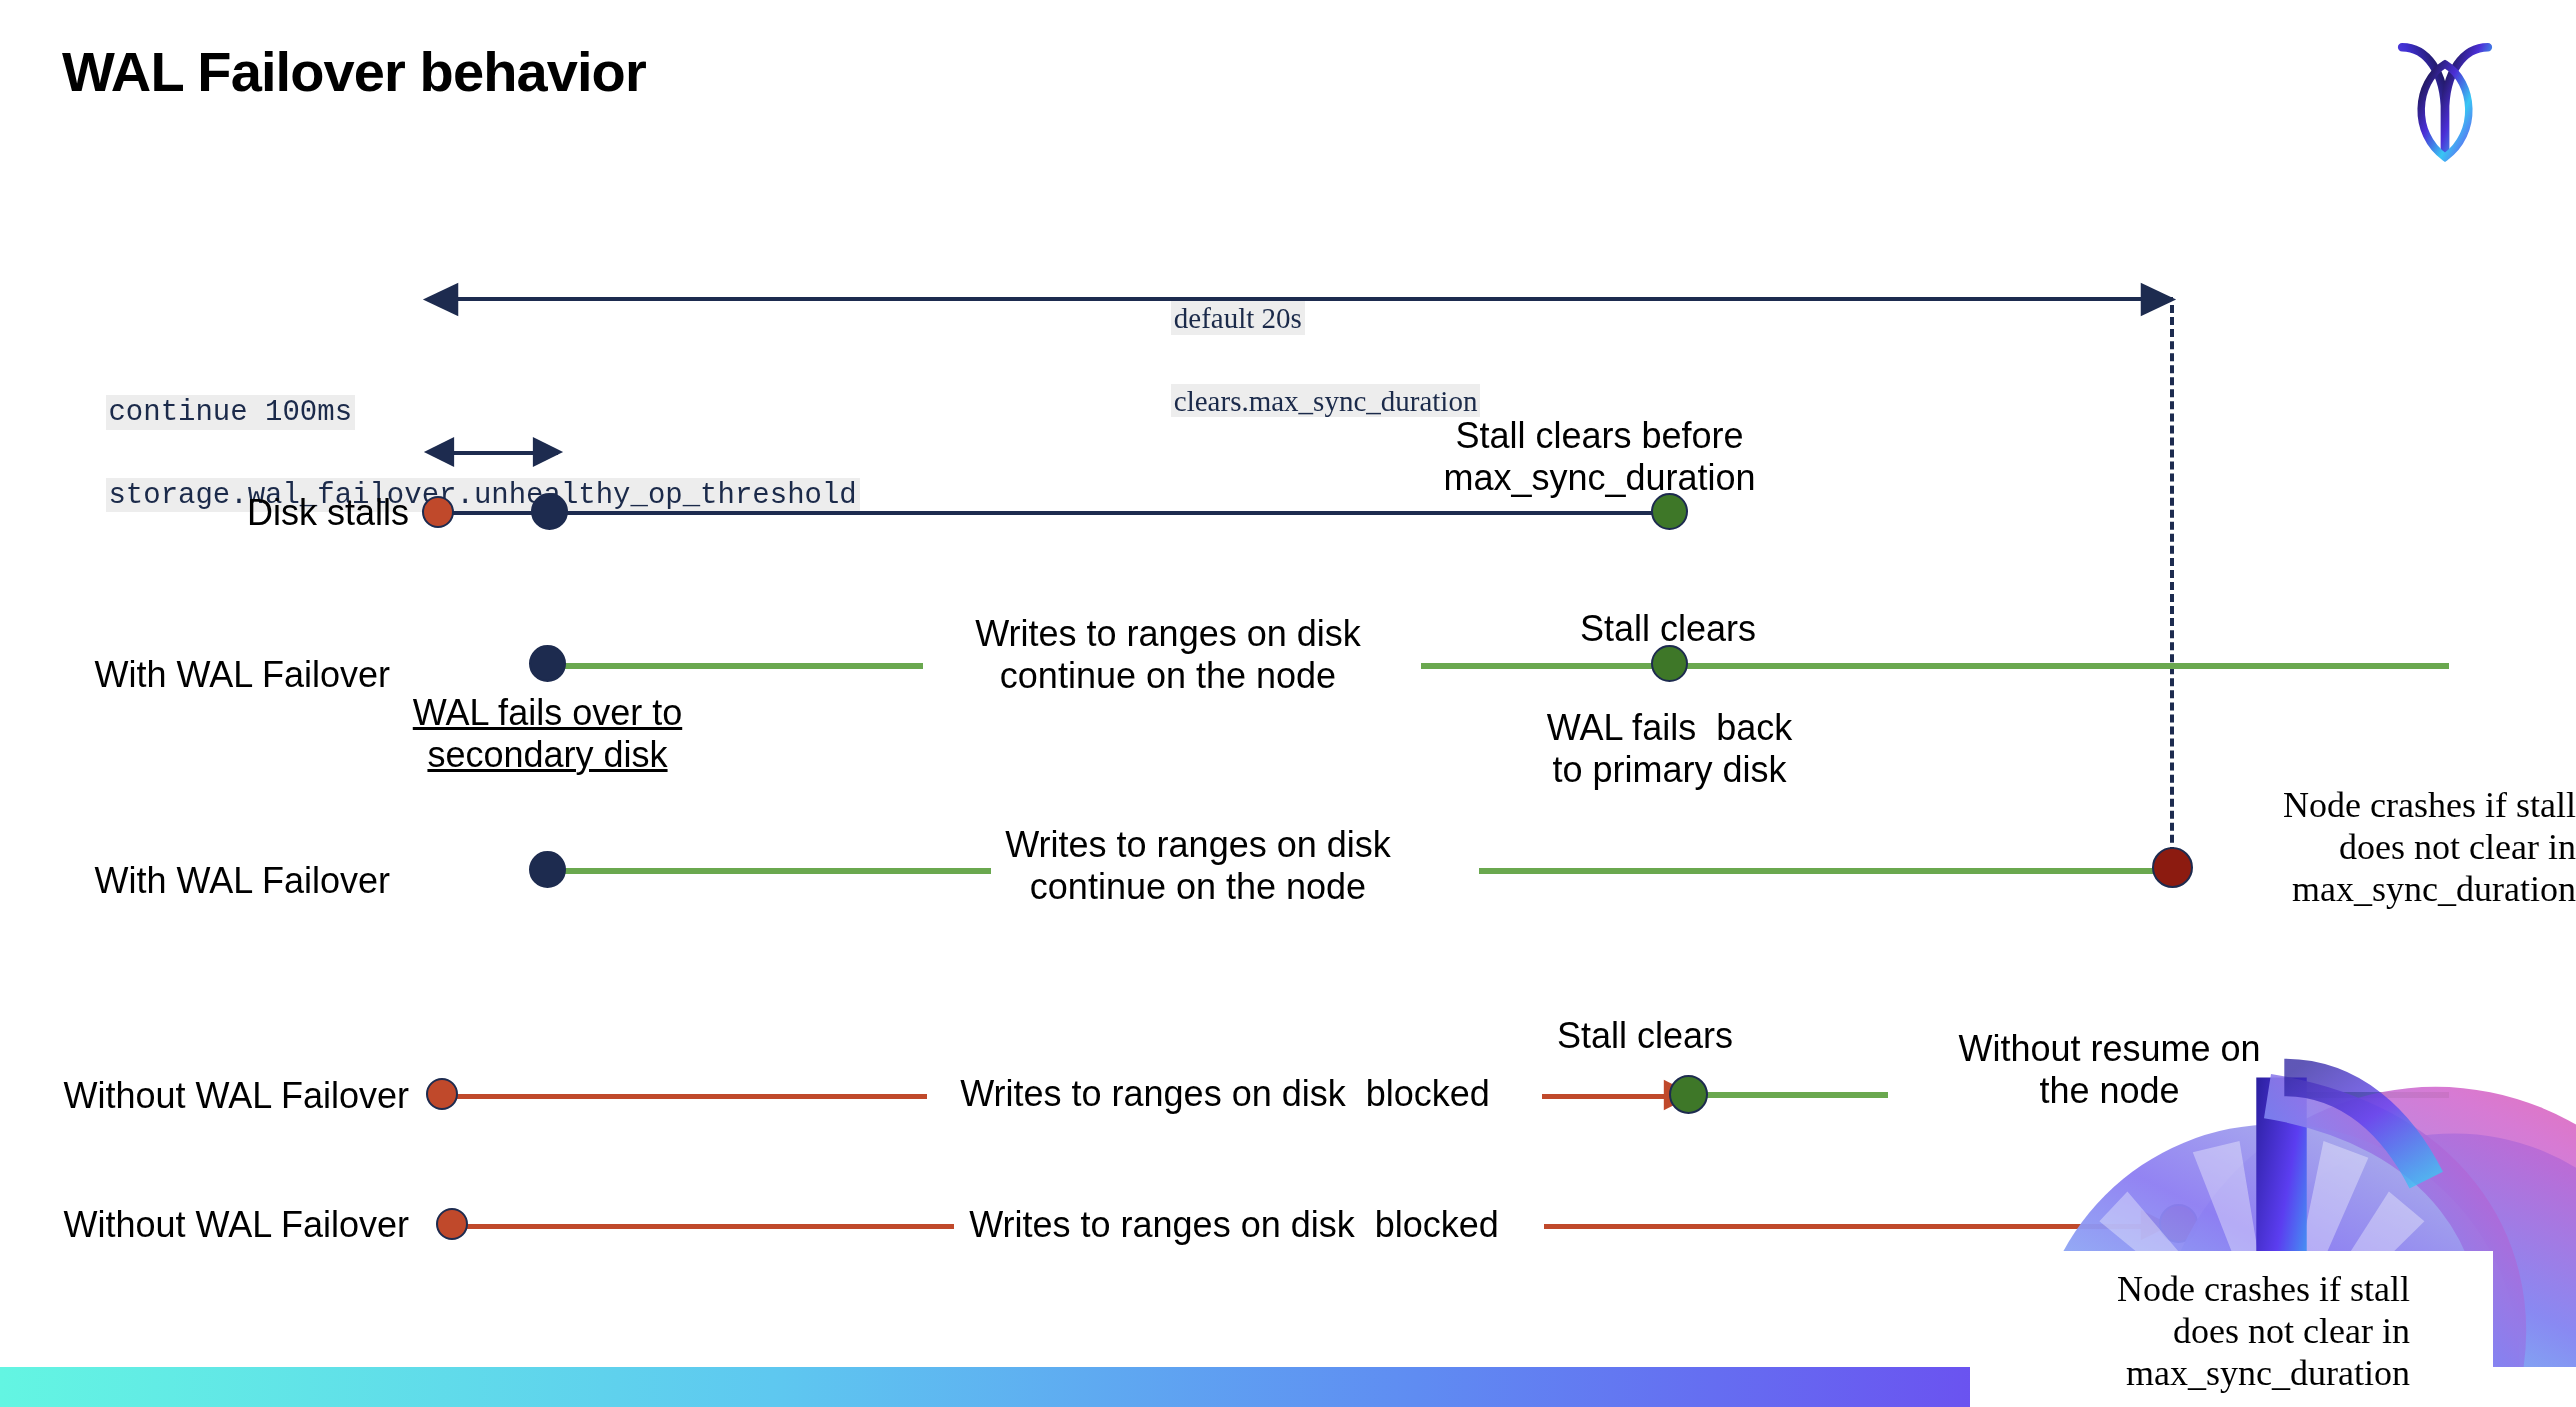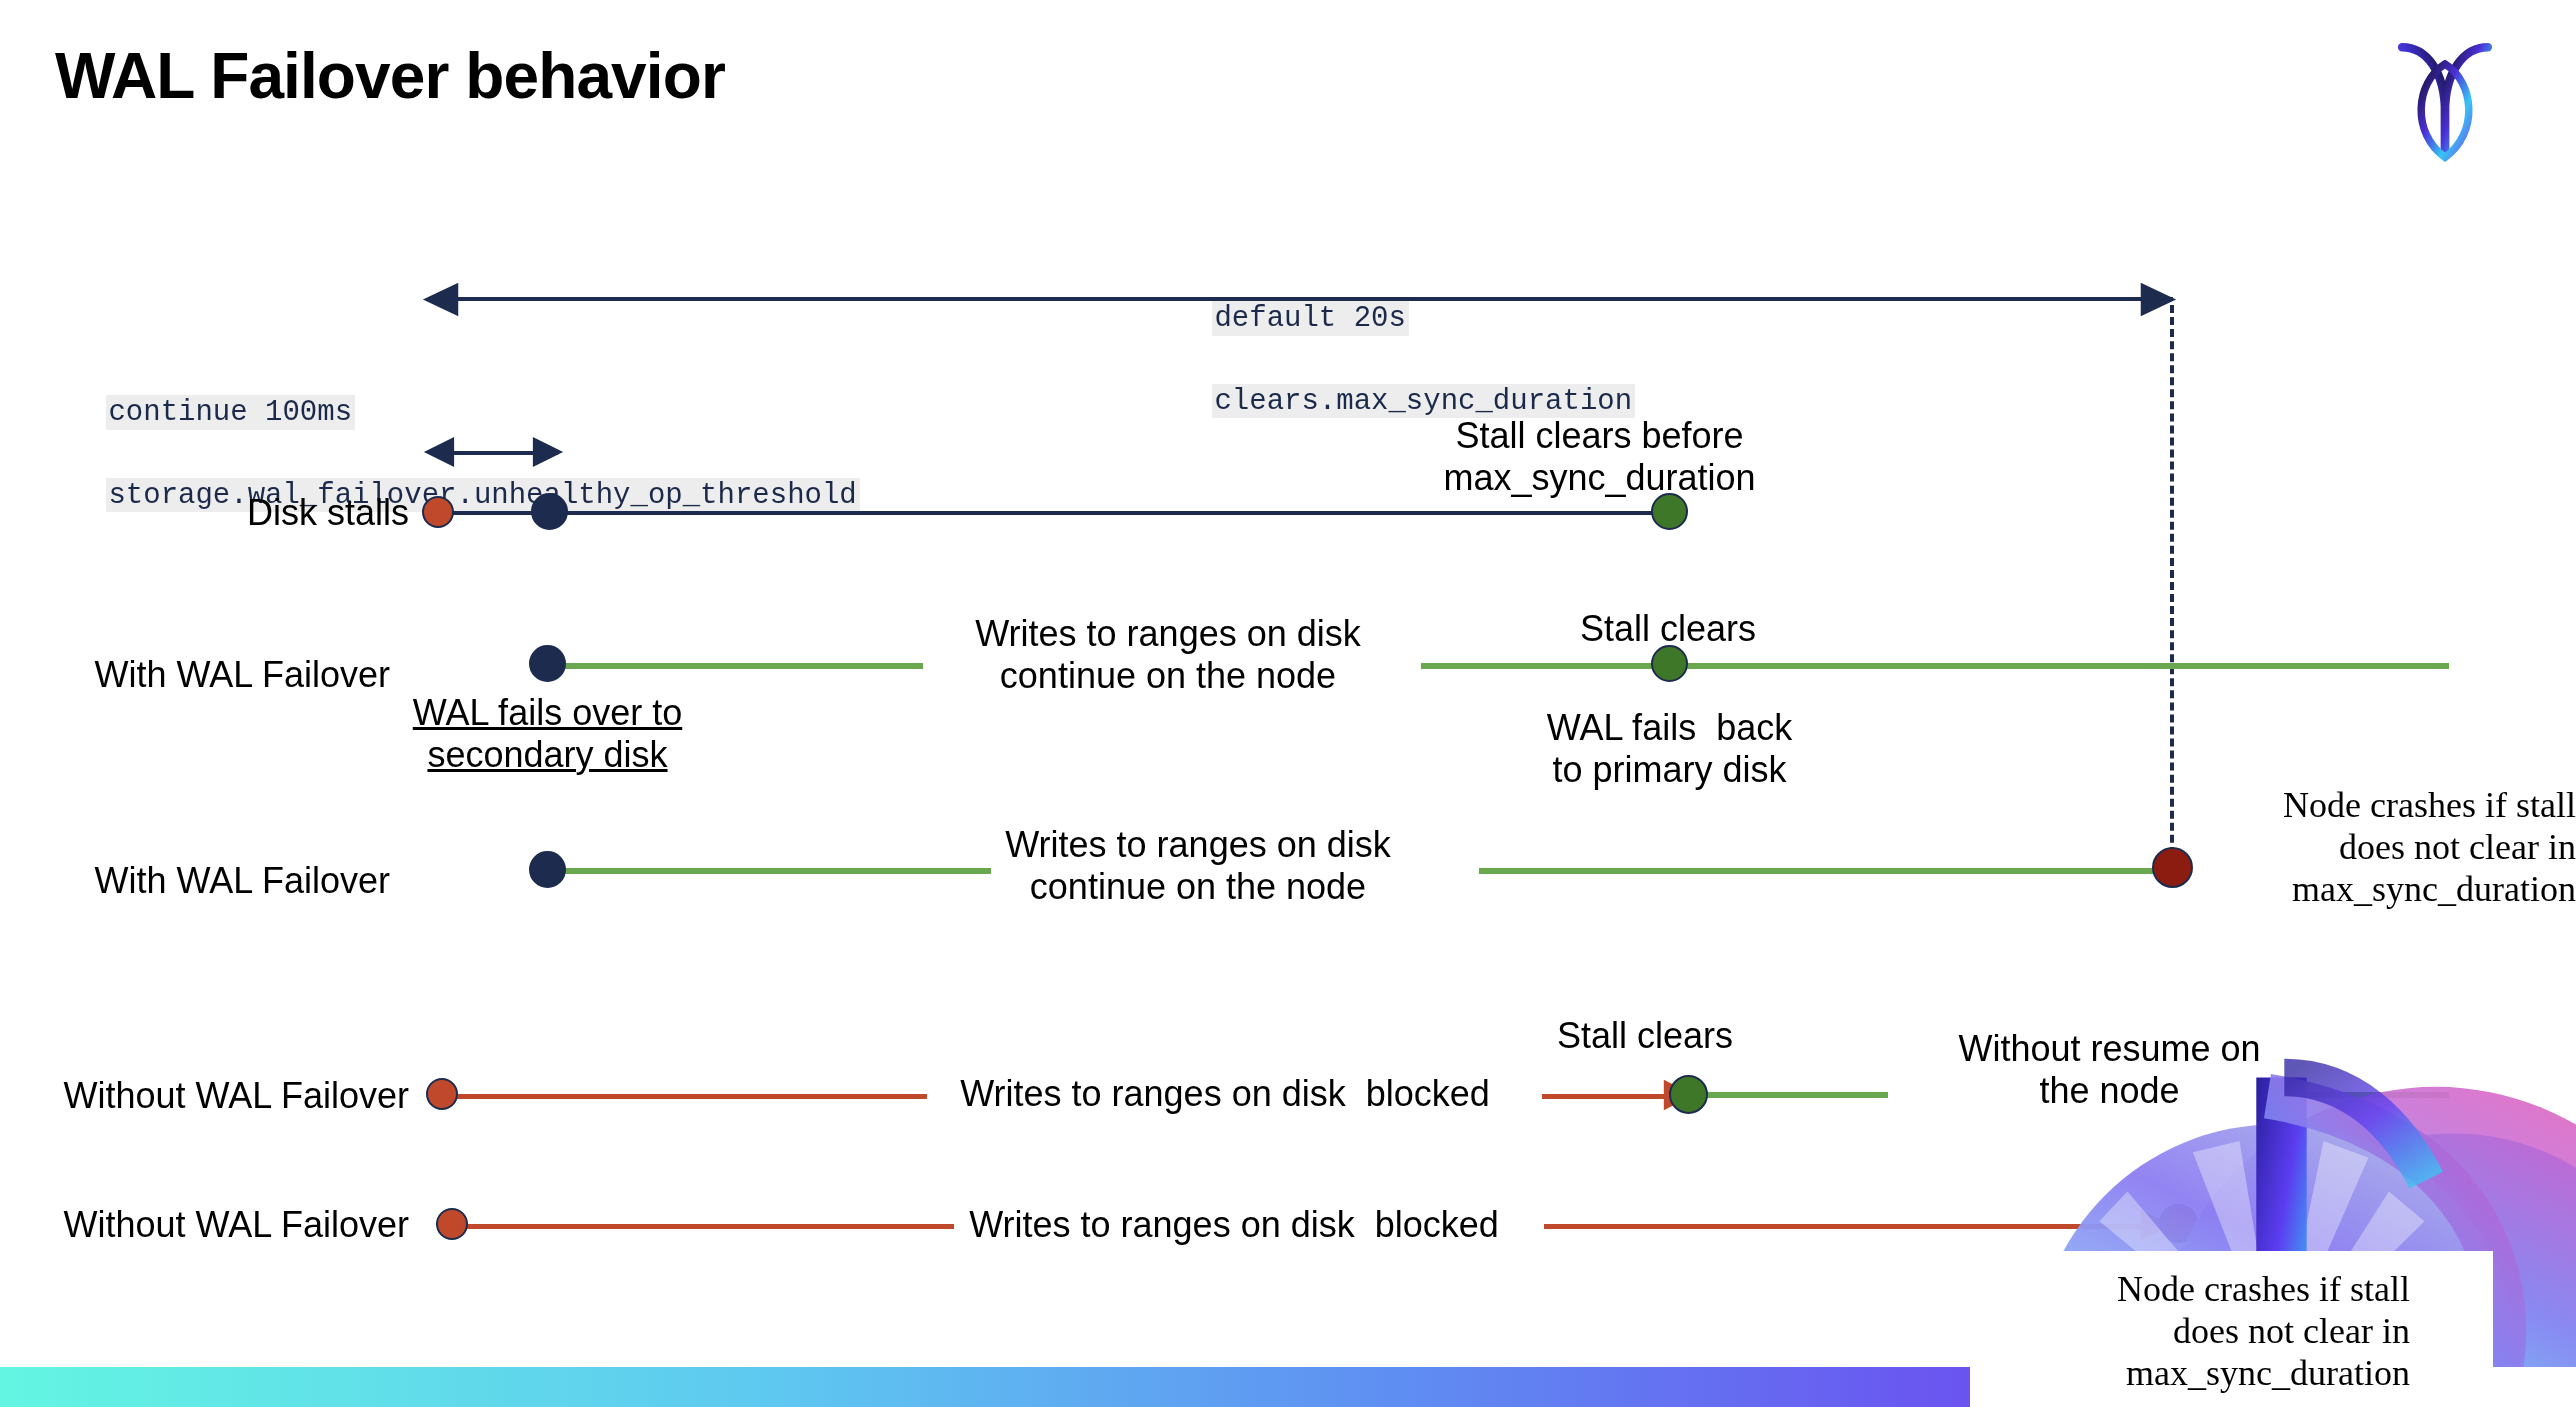--- a/index.html
+++ b/index.html
@@ -7,22 +7,22 @@
     width:2576px;height:1408px;
     background:#ffffff;
     font-family:"Liberation Sans", sans-serif;
     overflow:hidden;
     position:relative;
   }
   .slide{position:absolute;inset:0;overflow:hidden;background:#fff;}
 
   
   .title{
-    position:absolute;left:55px;top:41px;
-    font-size:64px;font-weight:bold;color:#000;
+    position:absolute;left:62px;top:41px;
+    font-size:56px;font-weight:bold;color:#000;
     letter-spacing:-0.9px;line-height:1.1;
     white-space:nowrap;
   }
 
   
   .logo{position:absolute;left:2389px;top:34px;width:112px;height:131px;}
 
   
   .deco{position:absolute;right:0;bottom:41px;width:617px;height:523px;pointer-events:none;}
   .bottombar{position:absolute;left:0;bottom:0;width:2576px;height:41px;
@@ -89,21 +89,21 @@
   </div>
 
   <div class="line navy" style="left:436px;top:297px;width:1737px;border-top-width:4.7px;"></div>
   <svg class="arrowhead" style="position:absolute;left:421px;top:279px;" width="41" height="41" viewBox="0 0 44 44">
     <polygon points="2,22 40,4 40,40" fill="#1d2b4f"></polygon>
   </svg>
   <svg class="arrowhead" style="position:absolute;left:2137px;top:279px;" width="41" height="41" viewBox="0 0 44 44">
     <polygon points="42,22 4,4 4,40" fill="#1d2b4f"></polygon>
   </svg>
 
-  <div class="mono" style="left:1142px;top:257px;">
+  <div class="mono" style="left:1142px;top:257px;font-family:Liberation Serif, serif;">
     <span>default 20s</span><br>
     <span>clears.max_sync_duration</span>
   </div>
 
   <div class="mono" style="left:36px;top:351px;">
     <span>continue 100ms</span><br>
     <span>storage.wal_failover.unhealthy_op_threshold</span>
   </div>
 
   <div class="line navy" style="left:436px;top:451px;width:122px;border-top-width:4.7px;"></div>

